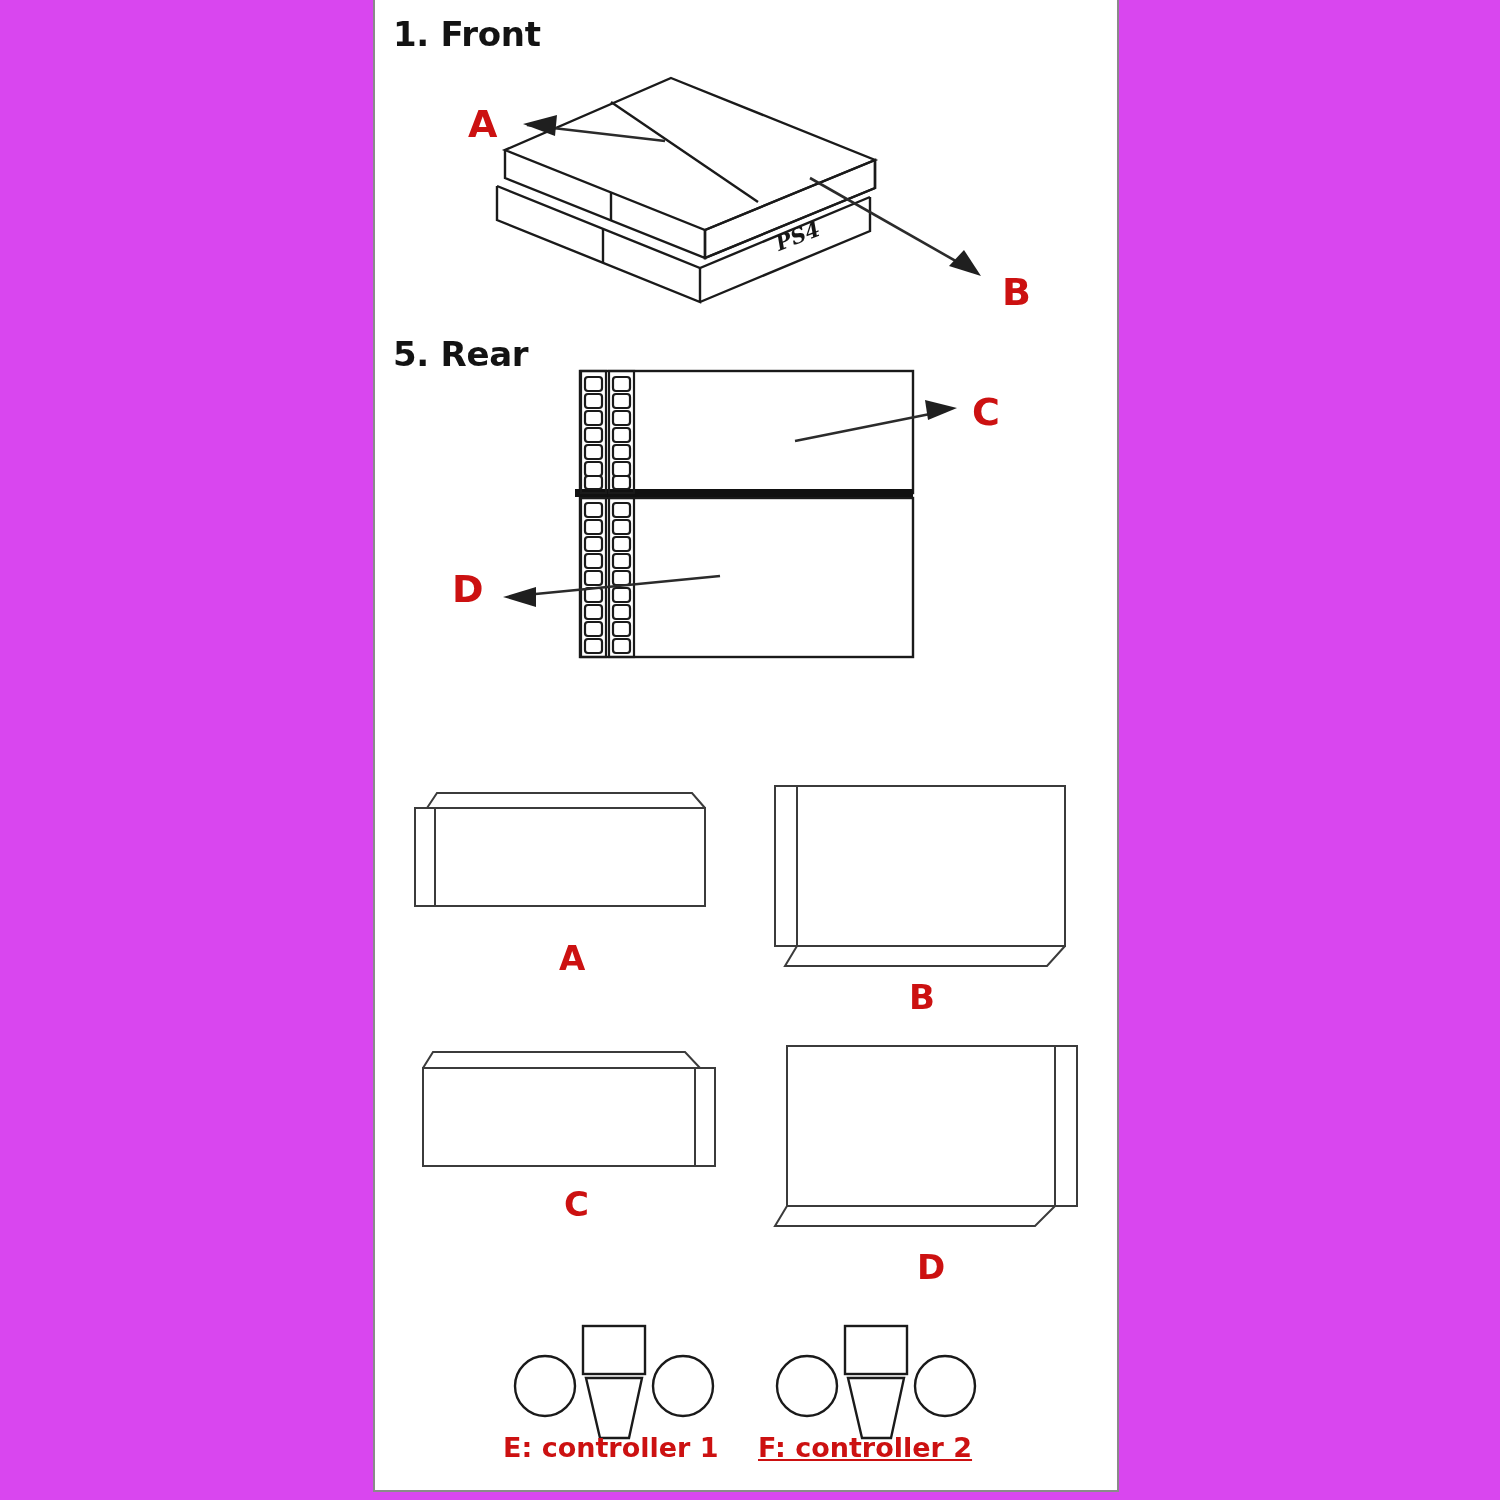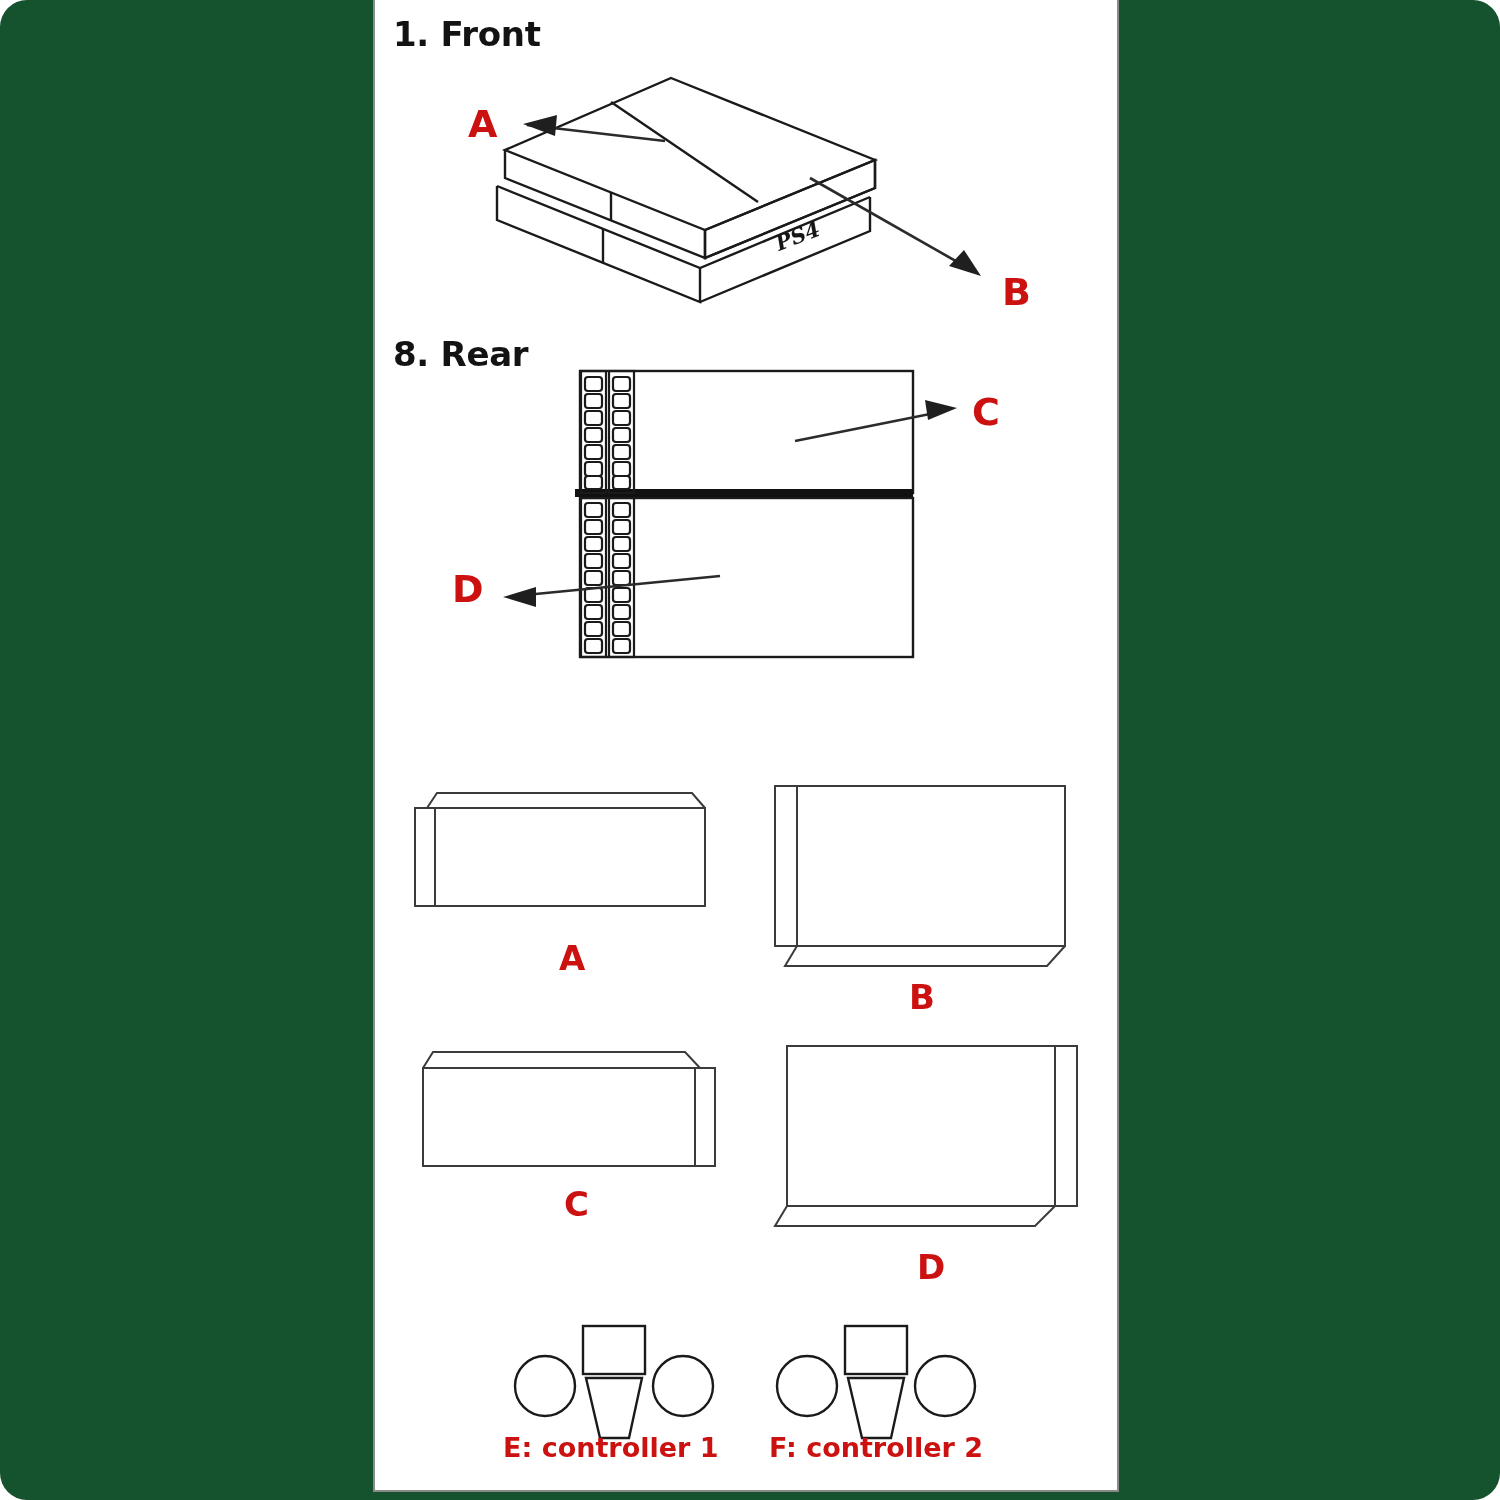--- a/index.html
+++ b/index.html
@@ -8,22 +8,21 @@
     background: #ffffff;
     width: 1500px;
     height: 1500px;
     overflow: hidden;
     font-family: "Liberation Sans", sans-serif;
   }
   #page {
     position: relative;
     width: 1500px;
     height: 1500px;
-    background: #14532d;
-    border-radius: 27px;
+    background: #d946ef;
   }
   
   #sheet {
     position: absolute;
     left: 373px;
     top: -4px;
     width: 746px;
     height: 1496px;
     border: 2px solid #8a8a8a;
     background: #ffffff;
@@ -119,21 +118,21 @@
       <path class="ln" d="M 330,232 L 500,162 L 500,190 L 330,260 Z"></path>
       <text class="ps4text" x="404" y="253" transform="rotate(-21 404 253)">PS4</text>
 
       <path class="ln-arrow" d="M 290,143 L 152,127"></path>
       <polygon class="arrowhead" points="148,126 182,117 180,138"></polygon>
 
       <path class="ln-arrow" d="M 435,180 L 600,274"></path>
       <polygon class="arrowhead" points="606,278 574,268 589,252"></polygon>
     </svg>
 
-    <div class="section-heading" style="left:18px; top:336px;">8. Rear</div>
+    <div class="section-heading" style="left:18px; top:336px;">5. Rear</div>
 
     <div class="callout callout-letter" style="left:597px; top:392px;">C</div>
 
     <div class="callout callout-letter" style="left:77px; top:569px;">D</div>
 
     <svg class="layer" width="746" height="700" style="top:330px;">
 
       <rect class="ln" x="205" y="43" width="333" height="122"></rect>
 
       <rect class="ln" x="205" y="170" width="333" height="159"></rect>
@@ -233,16 +232,16 @@
 
       <g>
         <circle class="ln" cx="432" cy="74" r="30"></circle>
         <rect class="ln" x="470" y="14" width="62" height="48"></rect>
         <path class="ln" d="M 473,66 L 529,66 L 516,126 L 487,126 Z"></path>
         <circle class="ln" cx="570" cy="74" r="30"></circle>
       </g>
     </svg>
 
     <div class="callout ctrl-label" style="left:128px; top:1434px;">E: controller 1</div>
-    <div class="callout ctrl-label" style="left:394px; top:1434px;">F: controller 2</div>
+    <div class="callout ctrl-label" style="left:383px; top:1434px;text-decoration:underline;">F: controller 2</div>
 
   </div>
 </div>
 
 </body></html>

